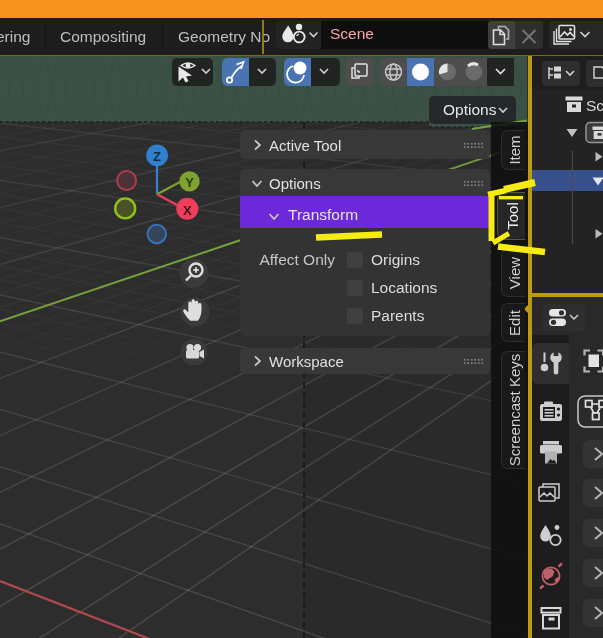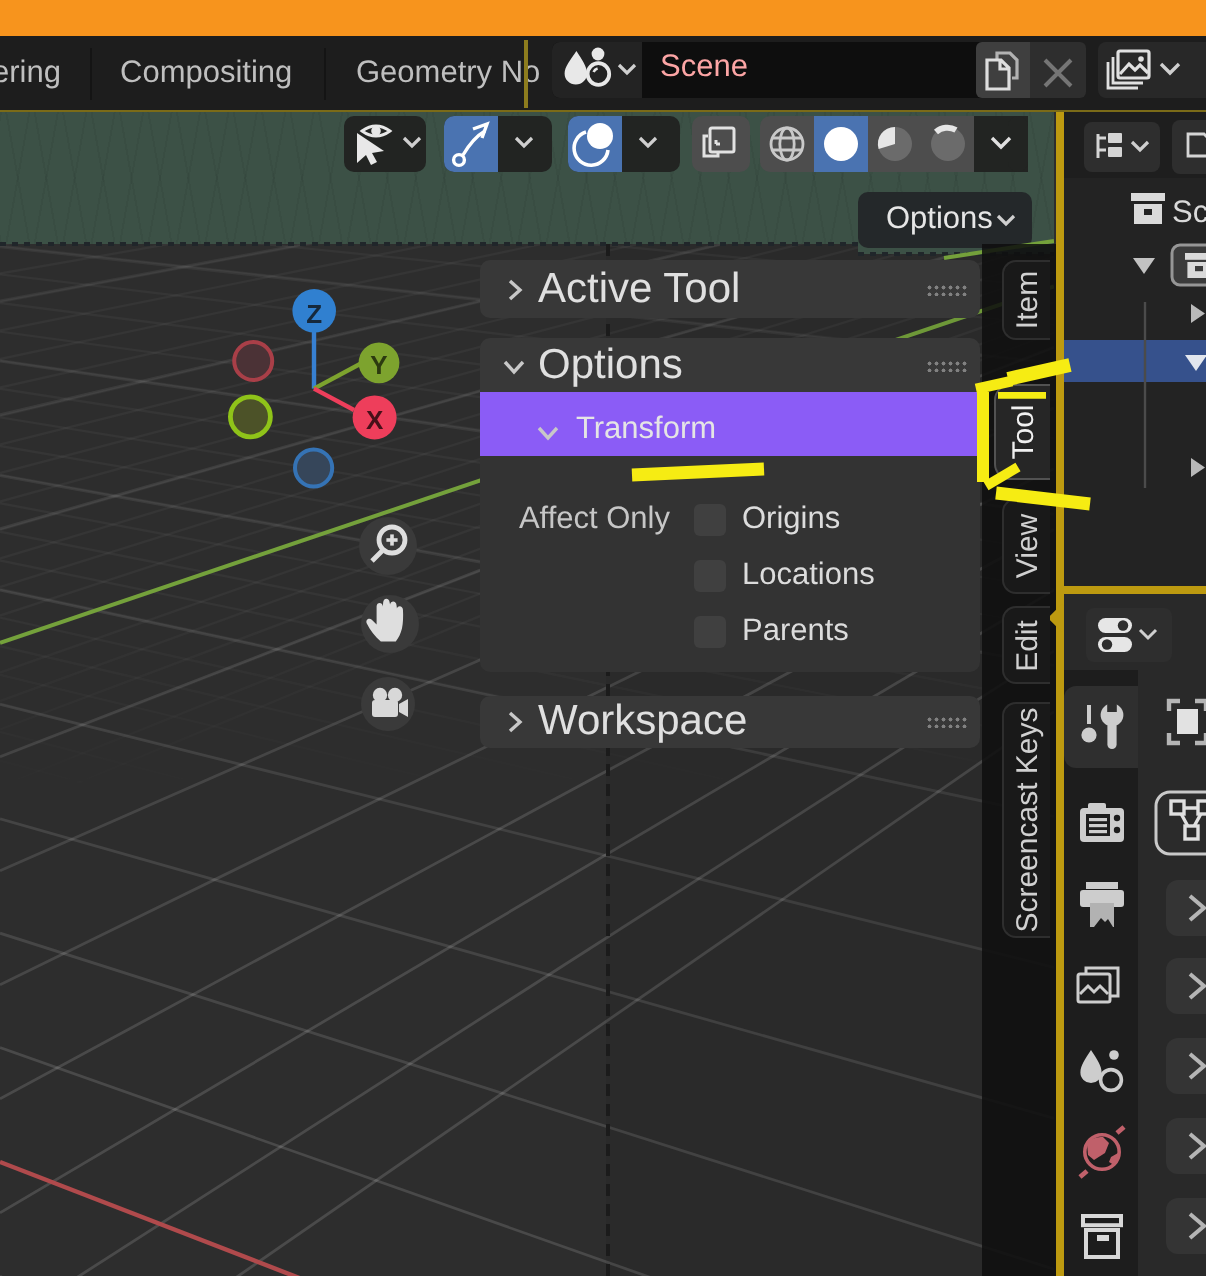--- a/index.html
+++ b/index.html
@@ -54,25 +54,25 @@
 #props-active { left:532px; top:343px; width:37px; height:41px; background:#2f2f2f;
   border-radius:6px 0 0 6px; }
 .pbtn { position:absolute; left:583px; width:30px; height:28px; background:#343434;
   border-radius:6px; color:#b8b8b8; }
 .pbtn svg { position:absolute; left:4px; top:5px; }
 
 
 .panel { position:absolute; left:240px; width:250px; background:#383838; }
 #p-activetool { top:130px; height:29px; border-radius:5px; }
 #p-options-h { top:169px; height:27px; border-radius:5px 5px 0 0; }
-#p-options-t { top:196px; height:32px; background:#8b5cf6; }
+#p-options-t { top:196px; height:32px; background:#6d28d9; }
 #p-options-b { top:228px; height:108px; background:#333333; border-radius:0 0 5px 5px; }
 #p-workspace { top:348px; height:26px; border-radius:5px; }
 .ph-txt { position:absolute; left:29px; top:50%; transform:translateY(-50%);
-  color:#e0e0e0; font-size:21px; white-space:nowrap; }
+  color:#e0e0e0; font-size:15px; white-space:nowrap; }
 .grip { position:absolute; right:6px; top:50%; width:21px; height:6px; transform:translateY(-50%);
   background-image:radial-gradient(circle, #818181 0.9px, transparent 1.1px);
   background-size:3.5px 3.5px; }
 .chk { position:absolute; left:107px; width:16px; height:16px; background:#404040;
   border-radius:3px; }
 .chklbl { position:absolute; left:131px; color:#dcdcdc; font-size:15.5px; }
 
 
 .ntab { position:absolute; left:501px; width:24px; background:#191919;
   border:1px solid #2e2e2e; border-right:none; border-radius:7px 0 0 7px; }

